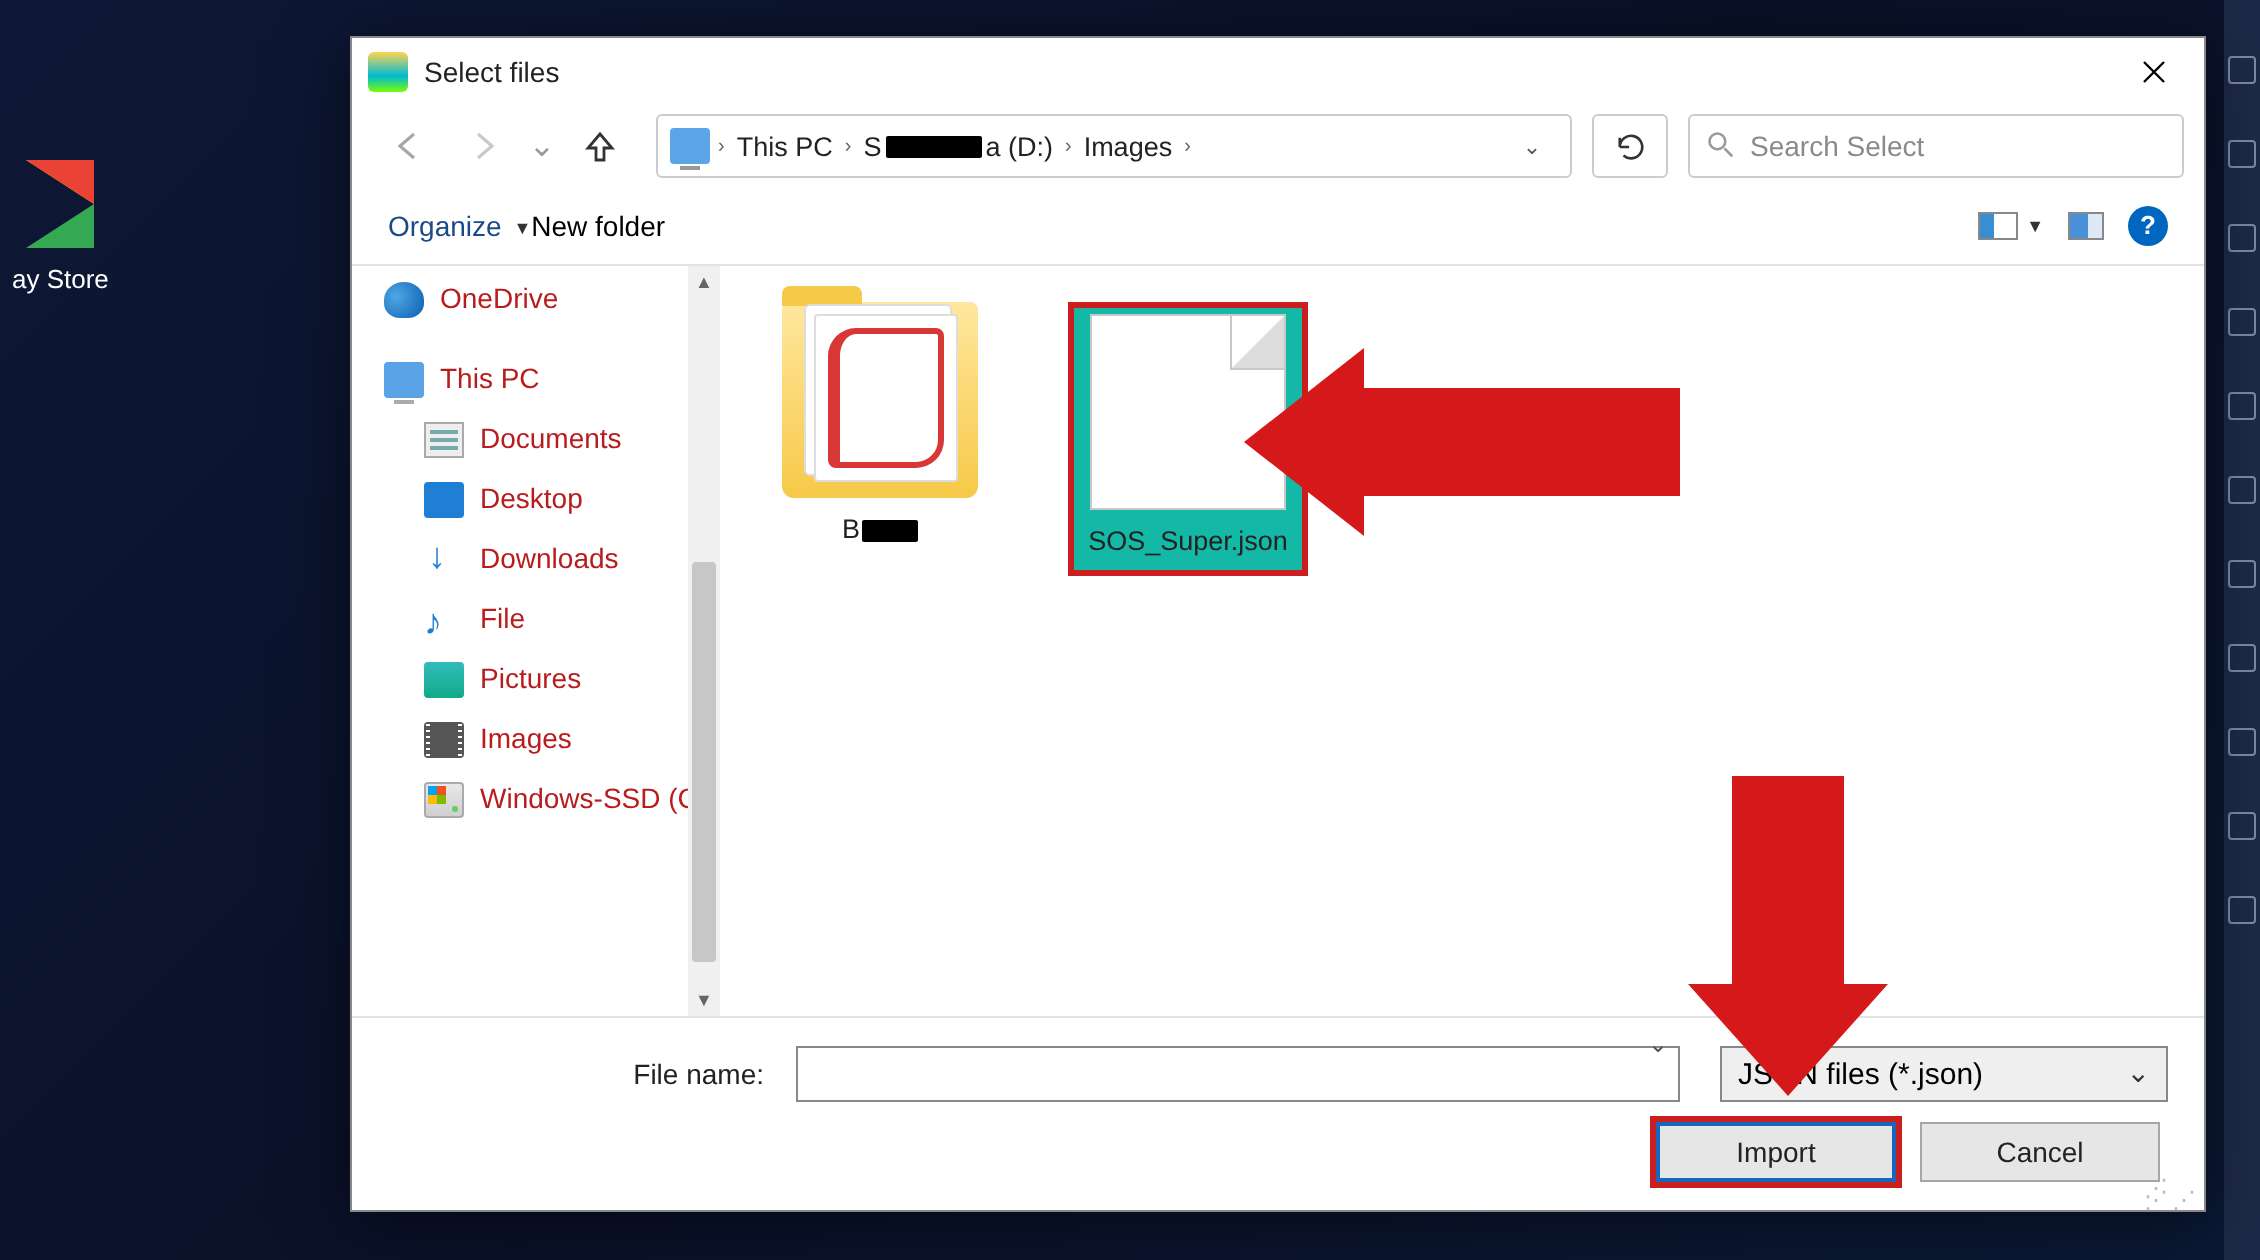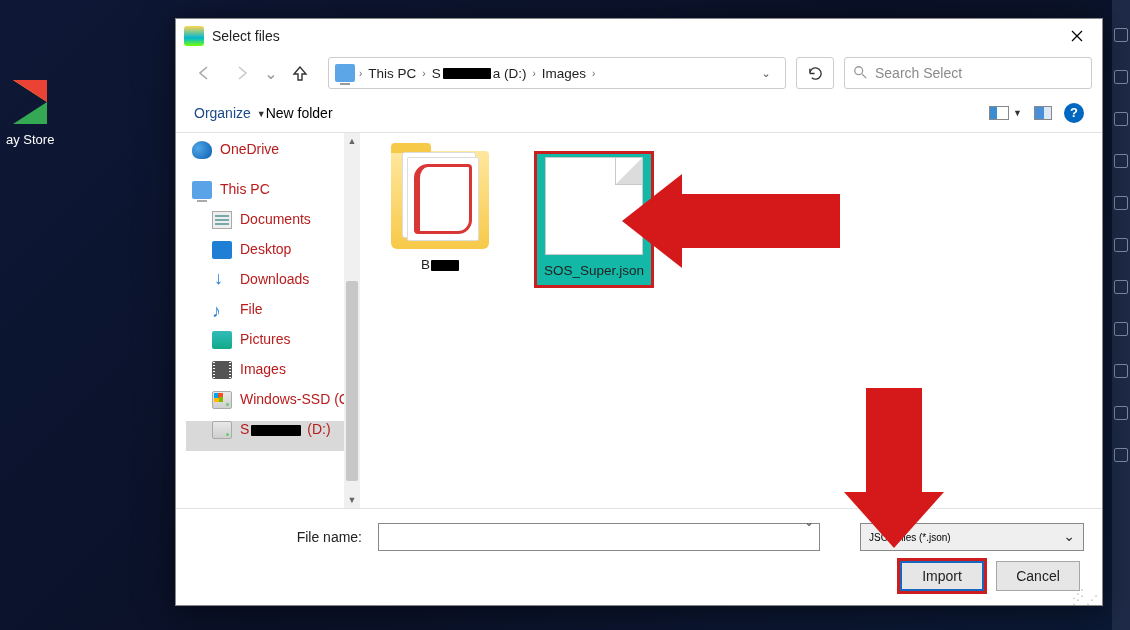--- a/index.html
+++ b/index.html
@@ -105,24 +105,24 @@
 
   .arrow-down { position:absolute; left:866px; top:388px; }
   .arrow-down .shaft { width:56px; height:106px; background:#d5191a; }
   .arrow-down .head { position:absolute; left:-22px; bottom:-54px; width:0; height:0; border-top:56px solid #d5191a; border-left:50px solid transparent; border-right:50px solid transparent; }
 
   
   .footer { border-top: 1px solid #e2e2e2; padding: 14px 18px 14px 0; background:#fff; }
   .frow { display:flex; align-items:center; justify-content:flex-end; gap:10px; margin-bottom:10px; }
   .frow .lbl { font-size:14px; color:#222; margin-right:6px; }
   .fname-in { width:442px; height:28px; border:1px solid #888; padding:0 6px; font-size:13px; }
-  .ftype { width:224px; height:28px; border:1px solid #888; background:#efefef; font-size:10px; padding:0 8px 0 8px; display:flex; align-items:center; position:relative;margin-left:20px; }
+  .ftype { width:224px; height:28px; border:1px solid #888; background:#efefef; font-size:15px; padding:0 8px 0 8px; display:flex; align-items:center; position:relative; }
   .ftype::after { content:"⌄"; position:absolute; right:8px; top:4px; color:#333; font-size:14px; }
   .fbtns { display:flex; justify-content:flex-end; gap:12px; padding-right:4px; }
-  .fbtn { width:84px; height:30px; border:1px solid #a6a6a6; background:#e6e6e6; font-size:14px; color:#222; display:flex; align-items:center; justify-content:center; cursor:pointer; }
+  .fbtn { width:120px; height:30px; border:1px solid #a6a6a6; background:#e6e6e6; font-size:14px; color:#222; display:flex; align-items:center; justify-content:center; cursor:pointer; }
   .fbtn.primary { border:2px solid #1567c1; box-shadow: 0 0 0 3px #cc1e1e; }
   .resize-grip { position:absolute; right:2px; bottom:2px; color:#bbb; font-size:12px; line-height:6px; letter-spacing:2px; }
 </style>
 </head>
 <body>
 
 <div class="bg-app">
   <div class="play-tri"></div>
   <div>ay Store</div>
 </div>
@@ -250,24 +250,20 @@
           <span>Pictures</span>
         </div>
       <div class="node indent1">
           <span class="ico vids"></span>
           <span>Images</span>
         </div>
       <div class="node indent1">
           <span class="ico drive win"></span>
           <span>Windows-SSD (C</span>
         </div>
-      <div class="node indent1 selected">
-          <span class="ico drive"></span>
-          <span><span>S</span><span class="redact" style="width:50px;margin:0 2px;"></span><span> (D:)</span></span>
-        </div>
 
       <div class="tree-scroll">
         <div class="arr up">▲</div>
         <div class="thumb"></div>
         <div class="arr dn">▼</div>
       </div>
     </div>
 
     <div class="files">
       <div class="fitem folder">

